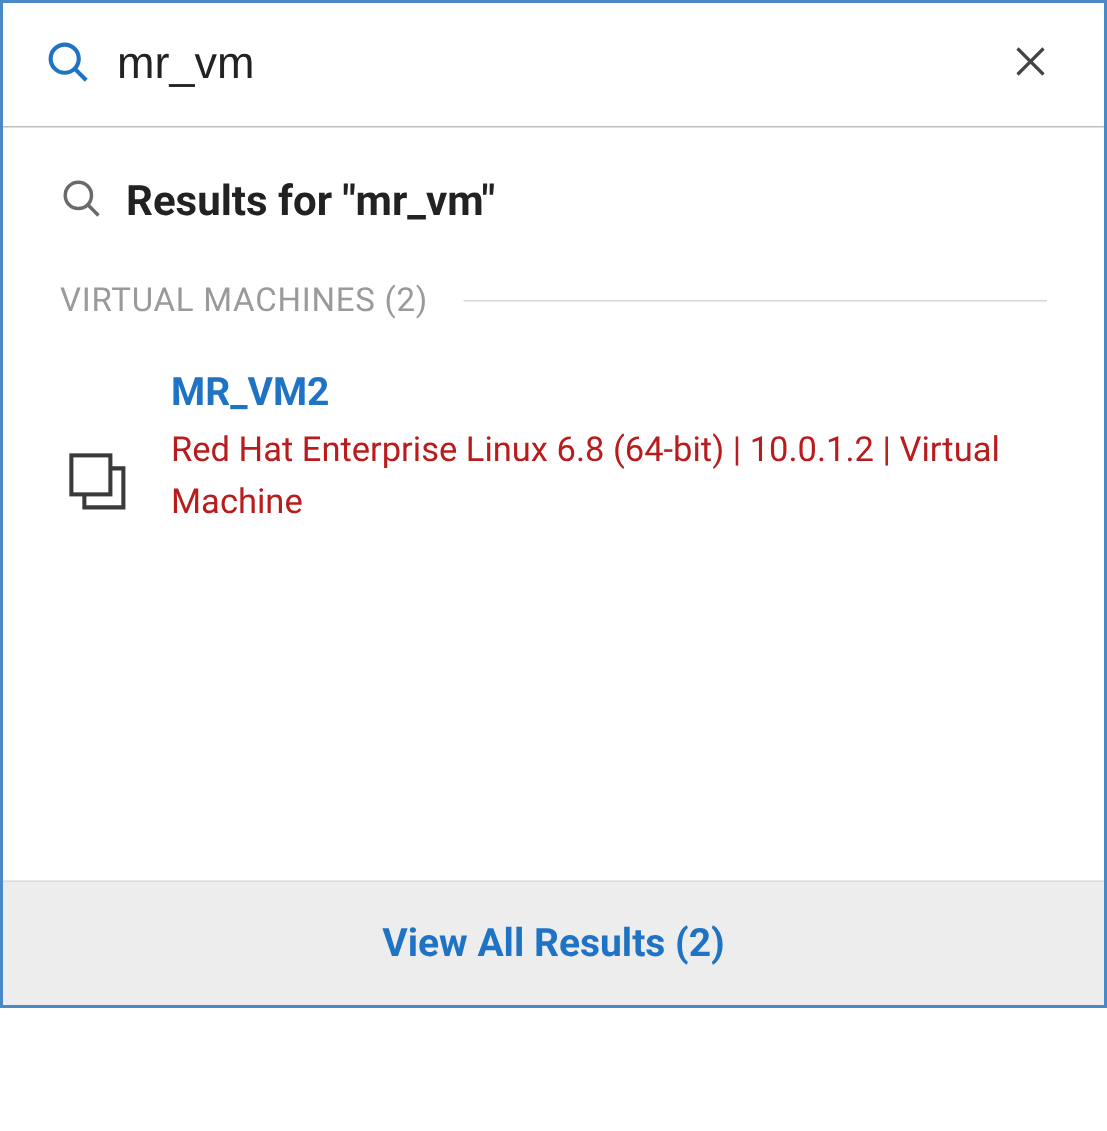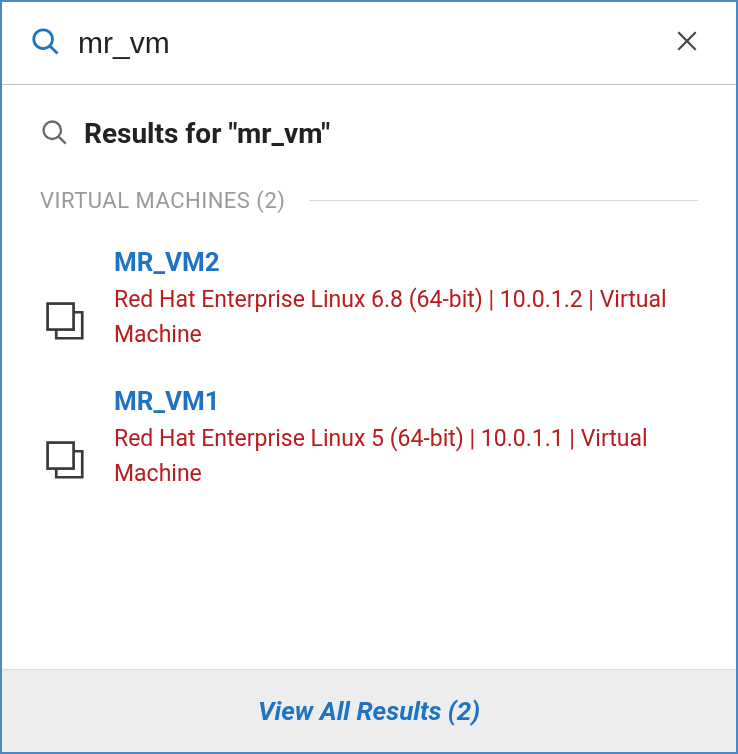--- a/index.html
+++ b/index.html
@@ -8,21 +8,21 @@
       padding: 0;
     }
     body {
       font-family: -apple-system, BlinkMacSystemFont, "Segoe UI", Roboto, Helvetica, Arial, sans-serif;
       background: #fff;
       width: 738px;
       height: 754px;
     }
     .search-panel {
       width: 738px;
-      height: 754px;
+      height: 672px;
       border: 2px solid #4a89c7;
       background: #fff;
       display: flex;
       flex-direction: column;
     }
     .search-bar {
       display: flex;
       align-items: center;
       padding: 18px 28px;
       border-bottom: 1px solid #c0c0c0;
@@ -111,21 +111,20 @@
       border-top: 1px solid #dcdcdc;
       text-align: center;
       padding: 26px 0;
     }
     .view-all {
       font-size: 26px;
       font-weight: 700;
       color: #1f73c4;
       cursor: pointer;
       display: inline-block;
-      font-style: italic;
     }
   </style>
 </head>
 <body>
 
 <div class="search-panel">
 
   <div class="search-bar">
     <span class="search-icon-blue">
       <svg width="30" height="30" viewBox="0 0 24 24" fill="none" stroke="#1f73c4" stroke-width="2.2">
@@ -165,32 +164,20 @@
           <rect x="7" y="7" width="24" height="24"></rect>
           <polyline points="15,31 15,39 39,39 39,15 31,15"></polyline>
         </svg>
       </span>
       <div class="result-body">
         <div class="result-title">MR_VM2</div>
         <div class="result-subtitle">Red Hat Enterprise Linux 6.8 (64-bit) | 10.0.1.2 | Virtual Machine</div>
       </div>
     </div>
 
-    <div class="result-item">
-      <span class="result-icon">
-        <svg width="52" height="52" viewBox="0 0 48 48" fill="none" stroke="#3a3a3a" stroke-width="2.5">
-          <rect x="7" y="7" width="24" height="24"></rect>
-          <polyline points="15,31 15,39 39,39 39,15 31,15"></polyline>
-        </svg>
-      </span>
-      <div class="result-body">
-        <div class="result-title">MR_VM1</div>
-        <div class="result-subtitle">Red Hat Enterprise Linux 5 (64-bit) | 10.0.1.1 | Virtual Machine</div>
-      </div>
-    </div>
 
   </div>
 
   <div class="footer">
     <span class="view-all">View All Results (2)</span>
   </div>
 
 </div>
 
 </body></html>

